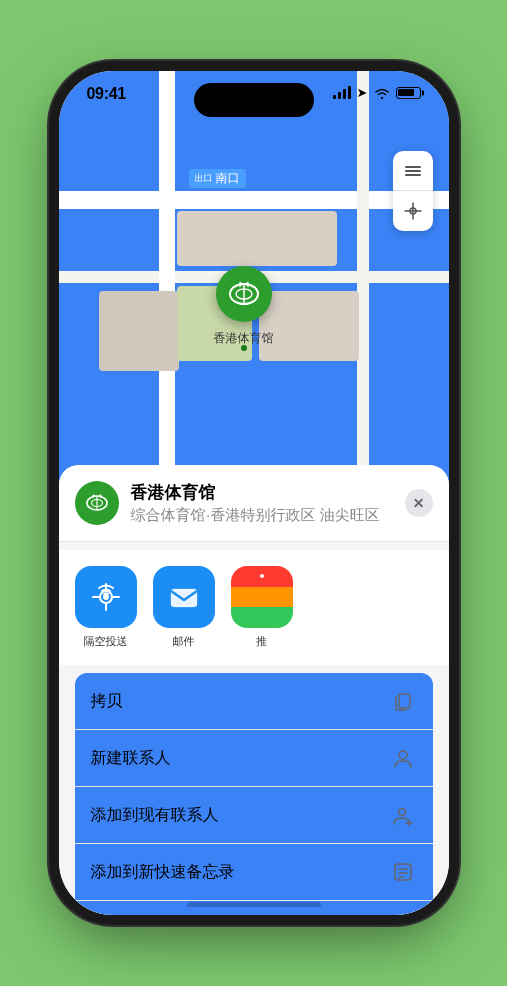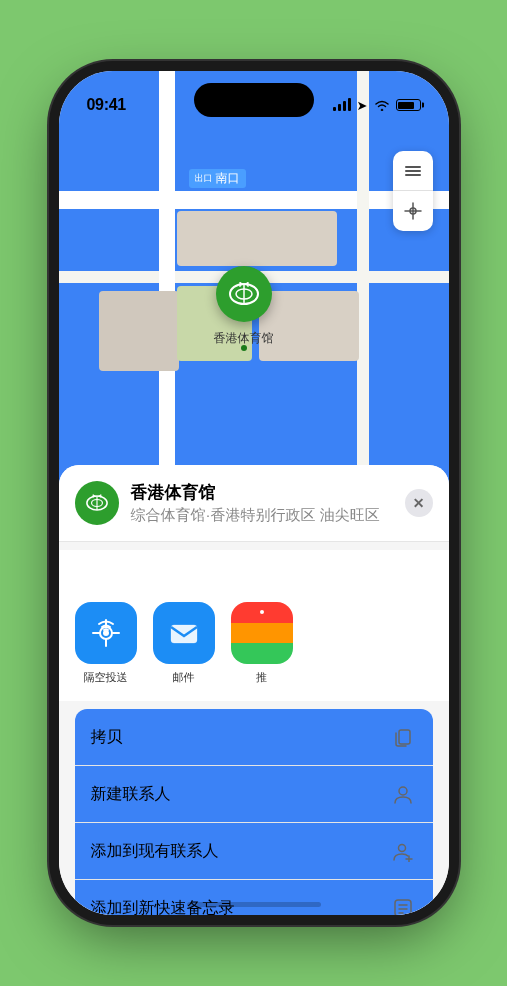--- a/index.html
+++ b/index.html
@@ -22,21 +22,21 @@
       overflow: hidden;
       position: relative;
       box-shadow: 0 0 0 10px #1a1a1a, 0 0 0 12px #333, 0 20px 60px rgba(0,0,0,0.5);
     }
 
     
     .status-bar {
       height: 54px;
       background: transparent;
       display: flex;
-      align-items: center;
+      align-items: flex-start;
       justify-content: space-between;
       padding: 14px 28px 0;
       position: absolute;
       top: 0;
       left: 0;
       right: 0;
       z-index: 10;
     }
 
     .status-time {
@@ -355,21 +355,20 @@
       overflow-x: auto;
     }
 
     .share-item {
       display: flex;
       flex-direction: column;
       align-items: center;
       gap: 6px;
       cursor: pointer;
       flex-shrink: 0;
-      margin-top: 36px;
     }
 
     .share-icon-circle {
       width: 62px;
       height: 62px;
       border-radius: 16px;
       display: flex;
       align-items: center;
       justify-content: center;
     }

